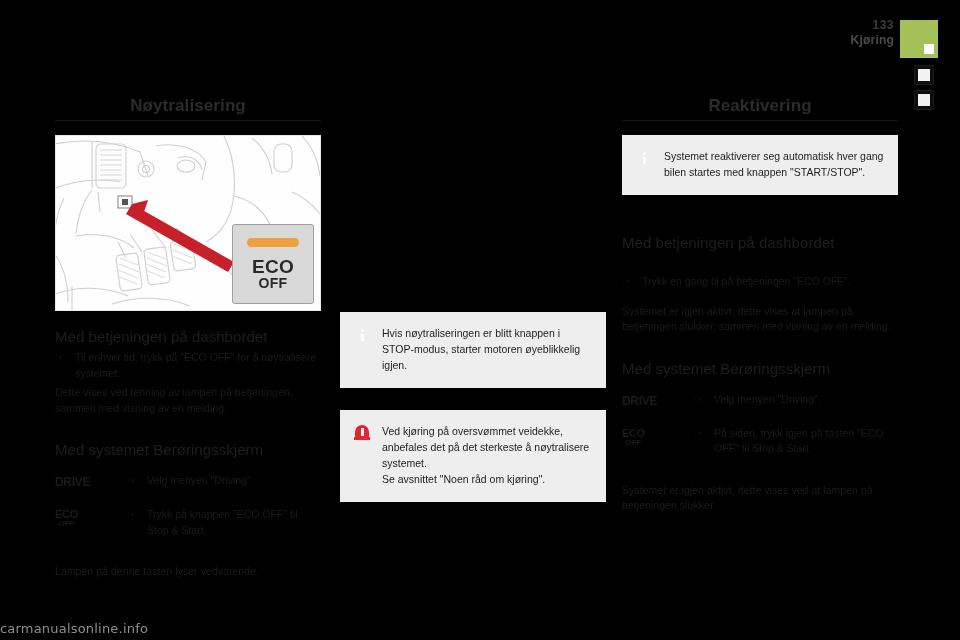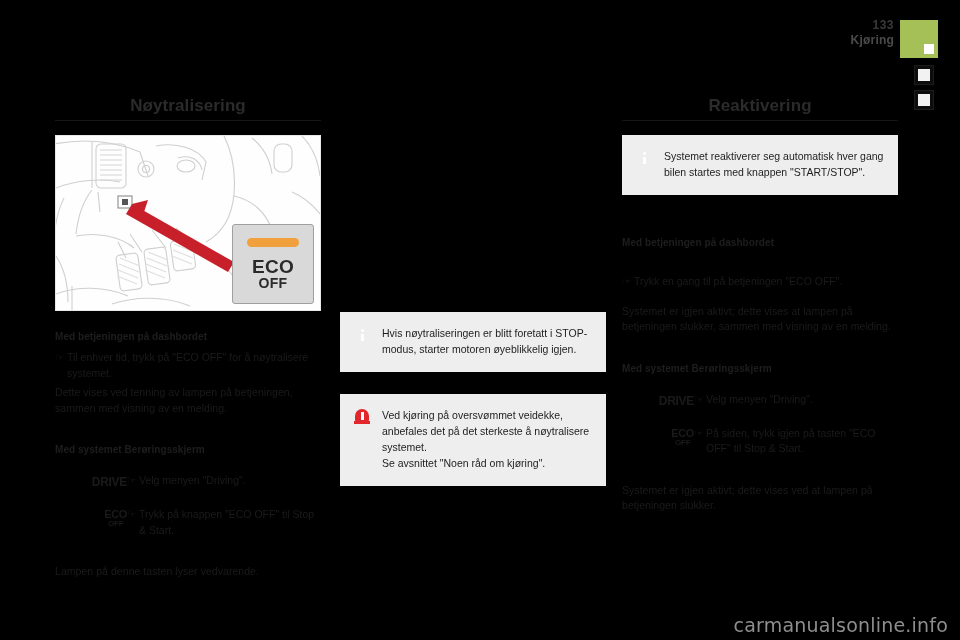--- a/index.html
+++ b/index.html
@@ -42,29 +42,29 @@
   .col-mid    { left: 340px; width: 266px; }
   .col-right  { left: 622px; width: 276px; }
 
   h1.sec {
     font-size: 17px; font-weight: bold; color: #2b2b2b;
     letter-spacing: .1px; line-height: 20px; margin-bottom: 4px; text-align: center;
   }
   .rule { height: 1px; background: #161616; margin-bottom: 14px; }
 
   h2.sub {
-    font-size: 10px; font-weight: bold; color: #1e1e1e;
+    font-size: 15px; font-weight: normal; color: #1e1e1e;
     line-height: 15px; margin-bottom: 6px; letter-spacing: .05px;
   }
   p.body {
     font-size: 10.5px; color: #1b1b1b; line-height: 15.5px; letter-spacing: .05px;
   }
 
   
-  .bul { display: flex; gap: 0; margin-bottom: 4px; }
+  .bul { display: flex; gap: 8px; margin-bottom: 4px; }
   .bul .hand {
     flex: 0 0 auto; width: 12px; font-size: 11px; color: #1b1b1b;
     line-height: 15.5px; text-align: left;
   }
   .bul .txt { font-size: 10.5px; color: #1b1b1b; line-height: 15.5px; }
 
   
   .fig {
     position: relative; width: 266px; height: 176px;
     background: #fefefe; border: 1px solid #e8e8e8; margin-bottom: 18px; overflow: hidden;
@@ -90,41 +90,41 @@
   .ico-warn { position: relative; width: 18px; height: 18px; }
   .ico-warn .bell {
     position:absolute; left:2px; top:1px; width:14px; height:13px;
     background:#e3262c; border-radius: 7px 7px 2px 2px;
   }
   .ico-warn .base { position:absolute; left:1px; top:13px; width:16px; height:3px; background:#e3262c; }
   .ico-warn .slot { position:absolute; left:7.5px; top:3.5px; width:3px; height:8px; background:#fff; }
 
   
   .step { display: flex; align-items: flex-start; margin-bottom: 8px; }
-  .badge-wrap { flex: 0 0 72px; display:flex; justify-content:flex-end; padding-top: 2px; }
+  .badge-wrap { flex: 0 0 72px; display:flex; justify-content:flex-start; padding-top: 2px; }
   .step .bul { flex: 1 1 auto; margin-bottom: 0; }
 
   .badge-drive {
     font-size: 12px; font-weight: bold; color: #1a1a1a; letter-spacing: -0.3px;
     line-height: 14px; font-family: "Liberation Sans", sans-serif;
   }
   .badge-eco {
     text-align: center; line-height: 10px; color: #1a1a1a; font-weight: bold;
   }
   .badge-eco .e1 { font-size: 11px; letter-spacing: -0.4px; display:block; }
   .badge-eco .e2 { font-size: 8px; letter-spacing: -0.2px; display:block; }
 
   .gap-sm { height: 10px; }
   .gap-md { height: 18px; }
   .gap-lg { height: 26px; }
 
   
   .wm {
     position: absolute; left: 0; right: 0; bottom: 4px;
-    text-align: right; font-size: 19px; color: #8e8e8e;
+    text-align: left; font-size: 13px; color: #8e8e8e;
     font-family: "DejaVu Sans", sans-serif; letter-spacing: .2px;
     padding-right: 12px;
   }
 </style>
 </head>
 <body>
 
 <div class="page">
 
   <div class="hdr">
@@ -263,21 +263,21 @@
       </div>
     </div>
 
     <div class="gap-md"></div>
     <p class="body">Lampen på denne tasten lyser vedvarende.</p>
   </div>
 
   <div class="col col-mid" style="top:312px;">
     <div class="note">
       <span class="ico"><span class="ico-info"></span></span>
-      <span class="ntxt">Hvis nøytraliseringen er blitt foretatt i STOP-modus, starter motoren øyeblikkelig igjen.</span>
+      <span class="ntxt">Hvis nøytraliseringen er blitt knappen i STOP-modus, starter motoren øyeblikkelig igjen.</span>
     </div>
 
     <div class="note" style="margin-top:18px;">
       <span class="ico">
         <span class="ico-warn"><span class="bell"></span><span class="base"></span><span class="slot"></span></span>
       </span>
       <span class="ntxt" style="white-space:pre-line;">Ved kjøring på oversvømmet veidekke, anbefales det på det sterkeste å nøytralisere systemet.
 Se avsnittet "Noen råd om kjøring".</span>
     </div>
   </div>

